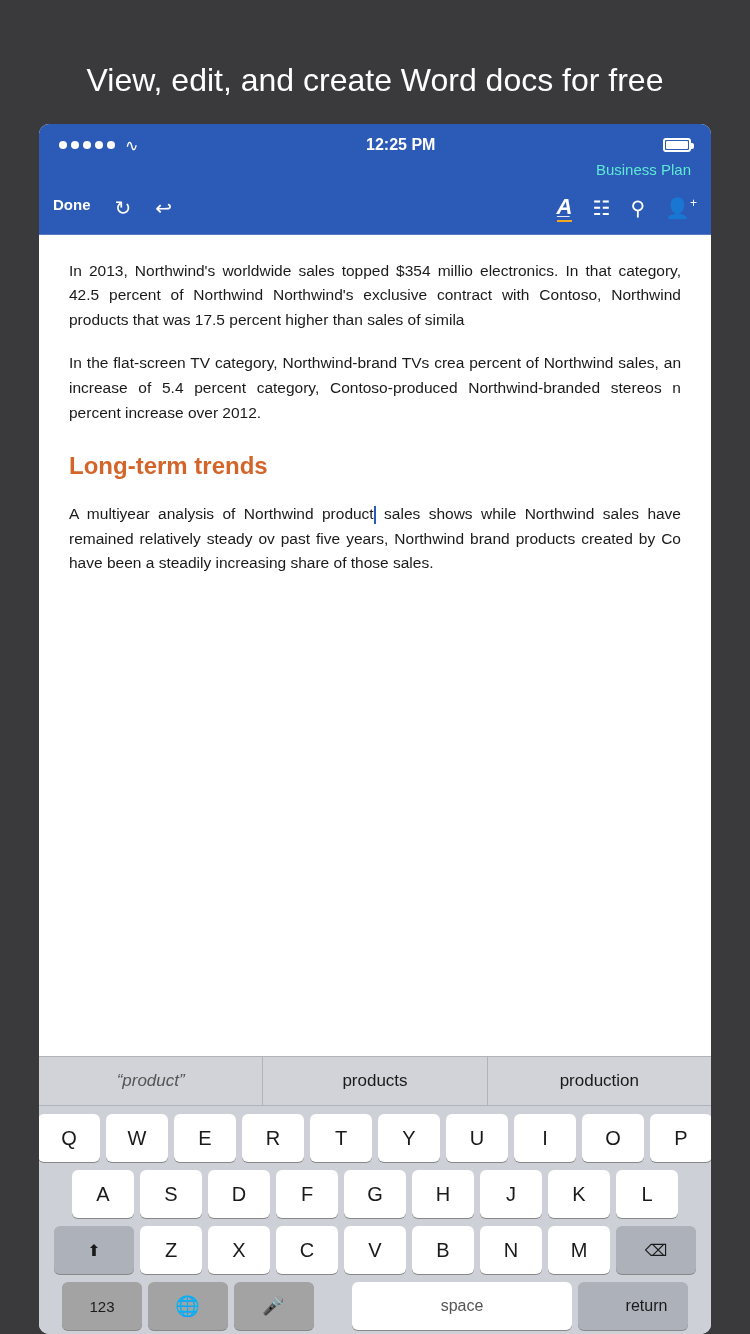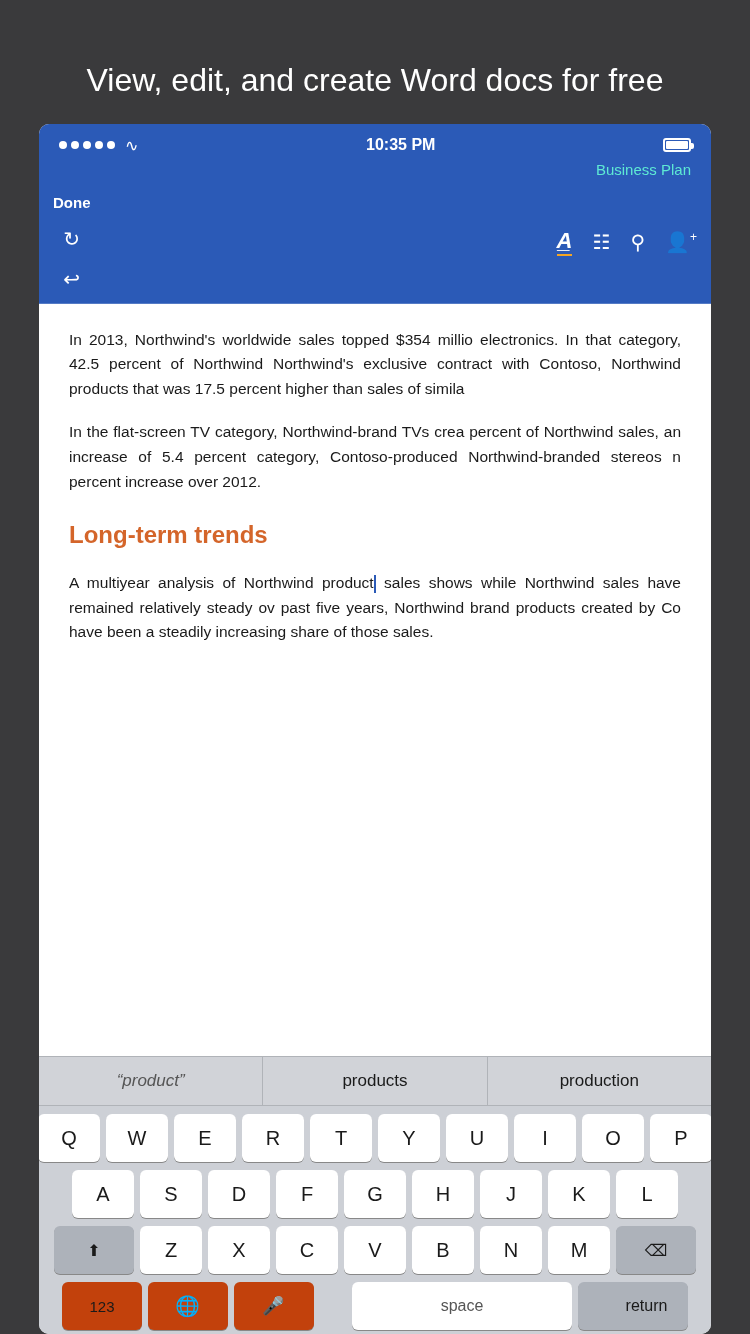--- a/index.html
+++ b/index.html
@@ -131,23 +131,22 @@
       background: #2b5ab7;
       display: flex;
       align-items: center;
       padding: 8px 14px 12px;
       gap: 0;
       border-bottom: 1px solid rgba(255,255,255,0.2);
     }
 
     .toolbar-left {
       display: flex;
-      align-items: center;
-      gap: 16px;
-      flex-direction: column;
+      align-items: flex-start;
+      gap: 24px;
     }
 
     .toolbar-right {
       display: flex;
       align-items: center;
       gap: 20px;
       margin-left: auto;
     }
 
     .toolbar-btn {
@@ -252,21 +251,21 @@
       font-weight: 400;
       color: #1a1a1a;
       height: 48px;
       cursor: pointer;
       box-shadow: 0 1px 0 #888;
       user-select: none;
       min-width: 62px;
     }
 
     .key.dark {
-      background: #c2410c;
+      background: #a3a3a3;
       color: #1a1a1a;
       font-size: 16px;
     }
 
     .key.wide {
       min-width: 160px;
       margin-left: 32px;
     }
 
     
@@ -317,21 +316,21 @@
       <div class="status-left">
         <div class="signal-dots">
           <div class="signal-dot"></div>
           <div class="signal-dot"></div>
           <div class="signal-dot"></div>
           <div class="signal-dot"></div>
           <div class="signal-dot"></div>
         </div>
         <span class="wifi-icon">∿</span>
       </div>
-      <div class="status-center">10:35 PM</div>
+      <div class="status-center">12:25 PM</div>
       <div class="status-right">
         <div class="battery-icon">
           <div class="battery-fill"></div>
         </div>
       </div>
     </div>
     <div class="doc-title">Business Plan</div>
   </div>
 
   <div class="toolbar">

